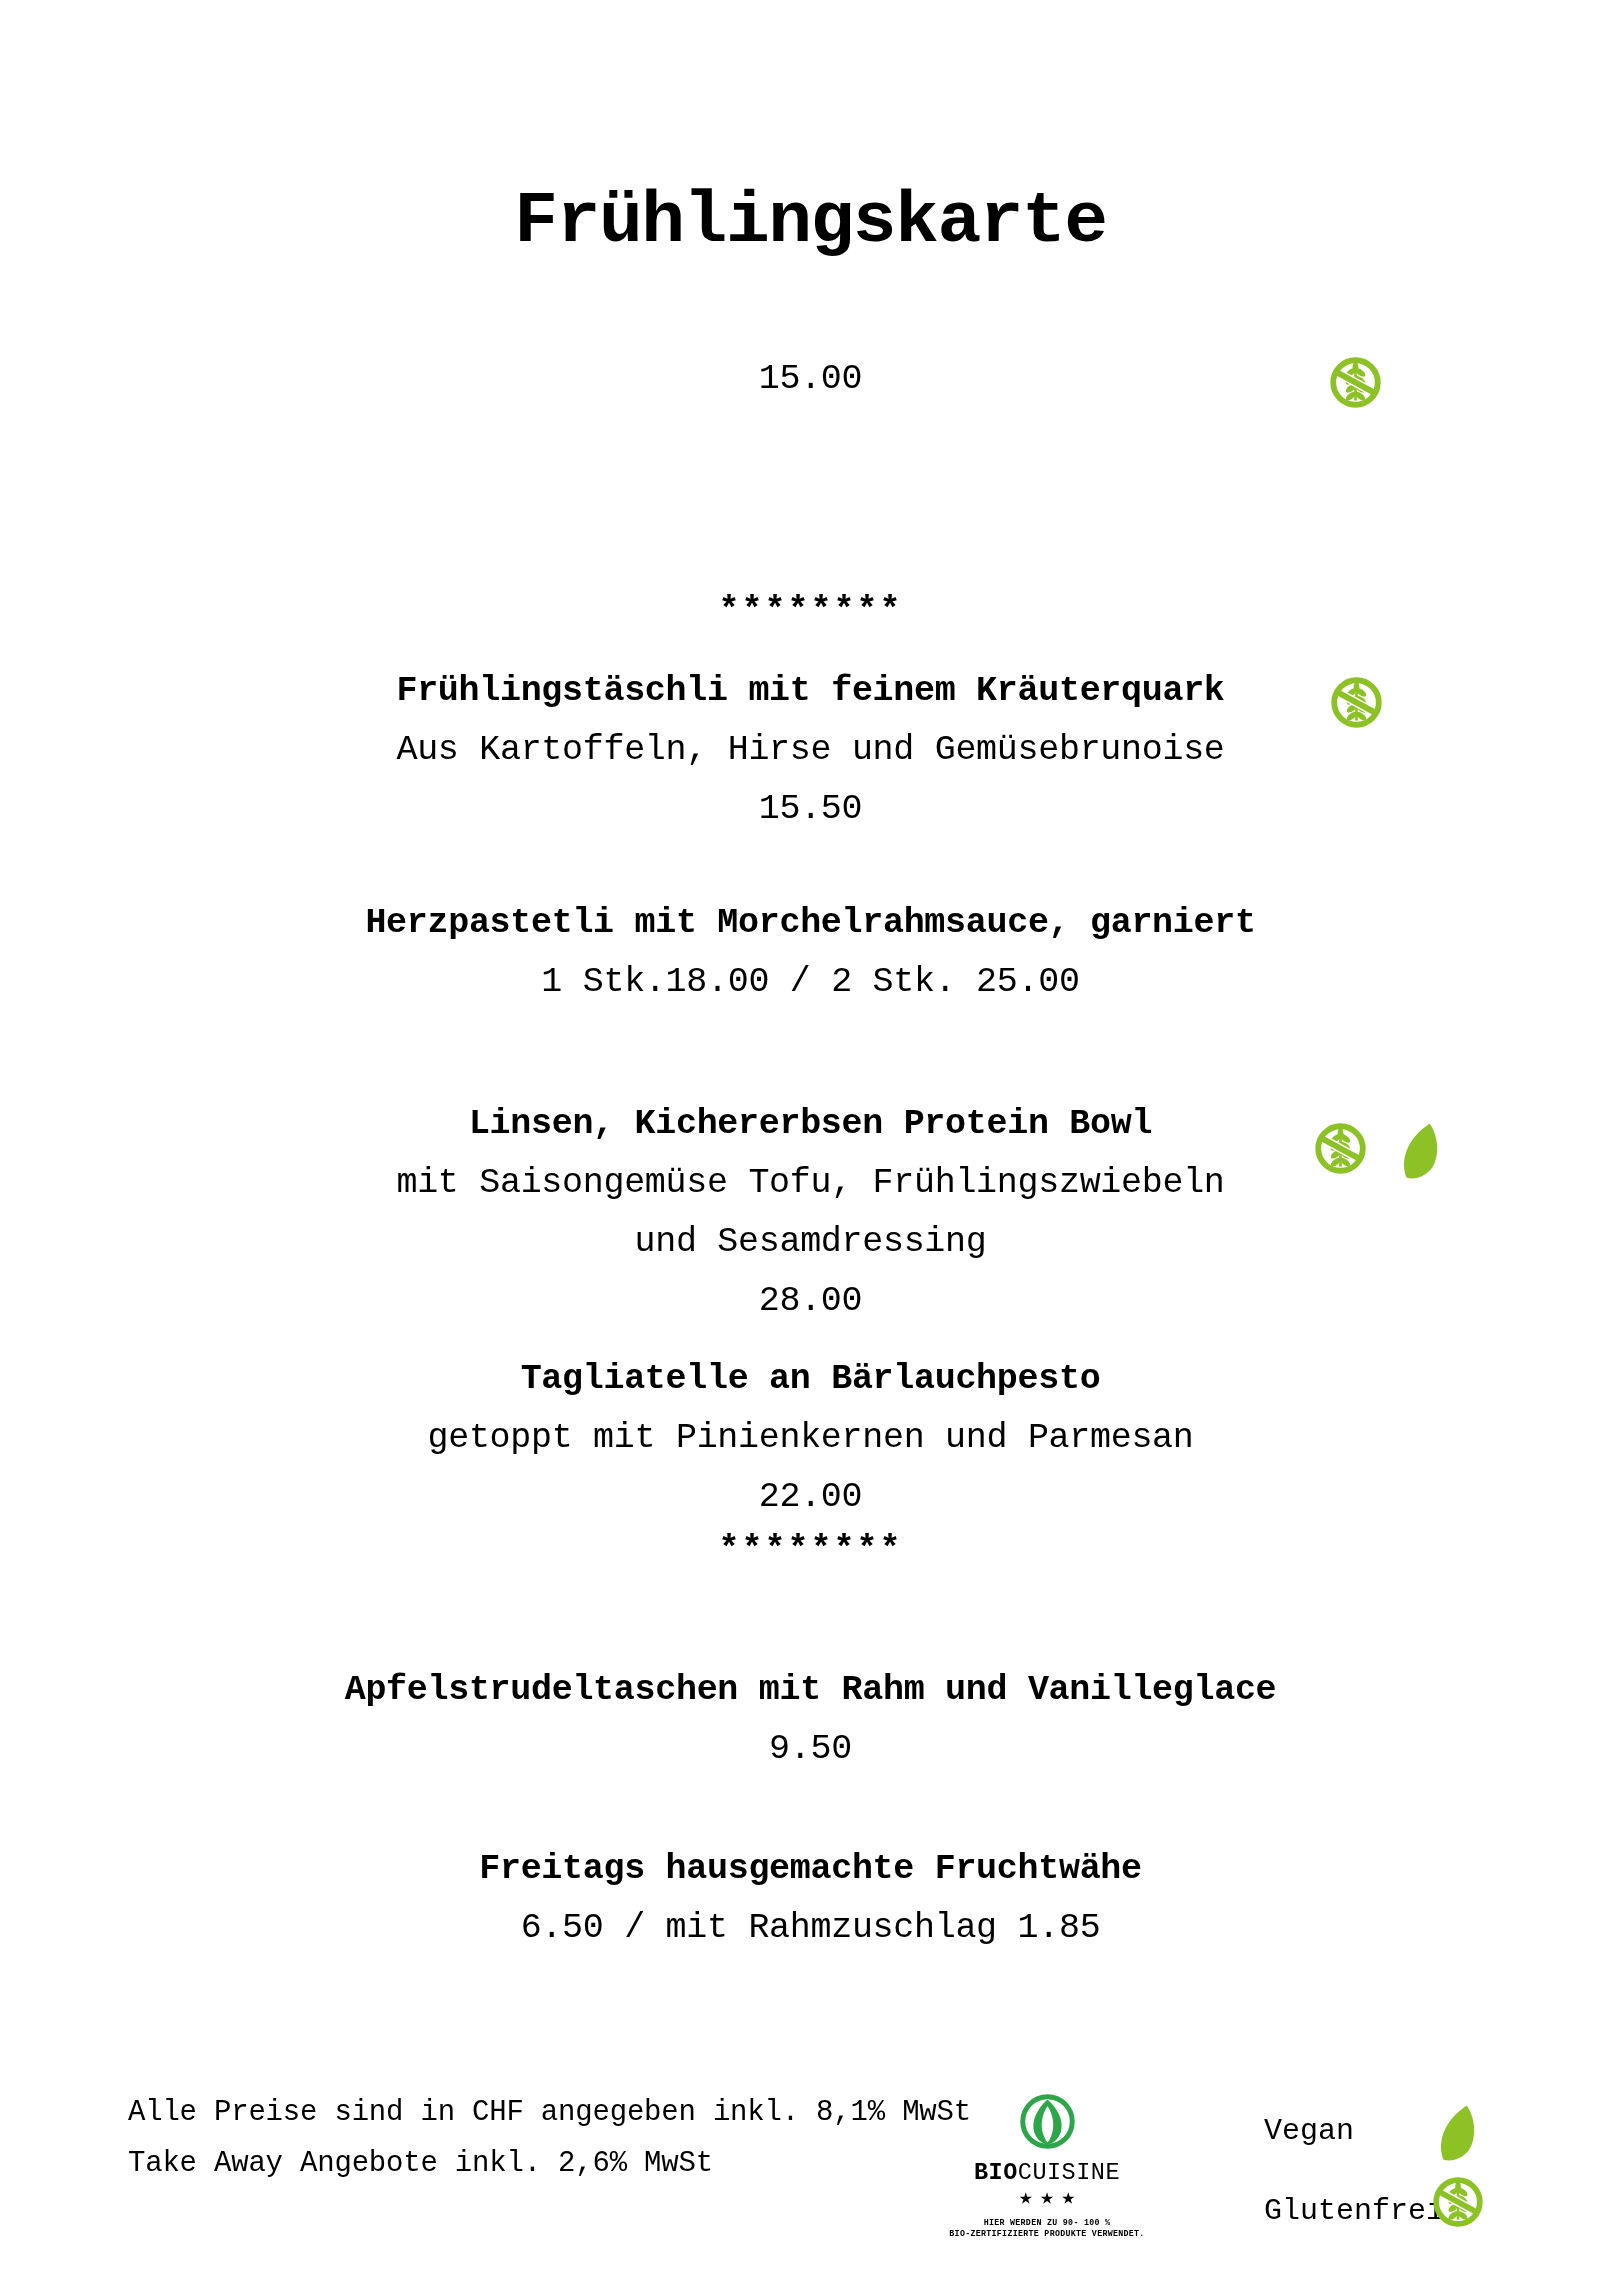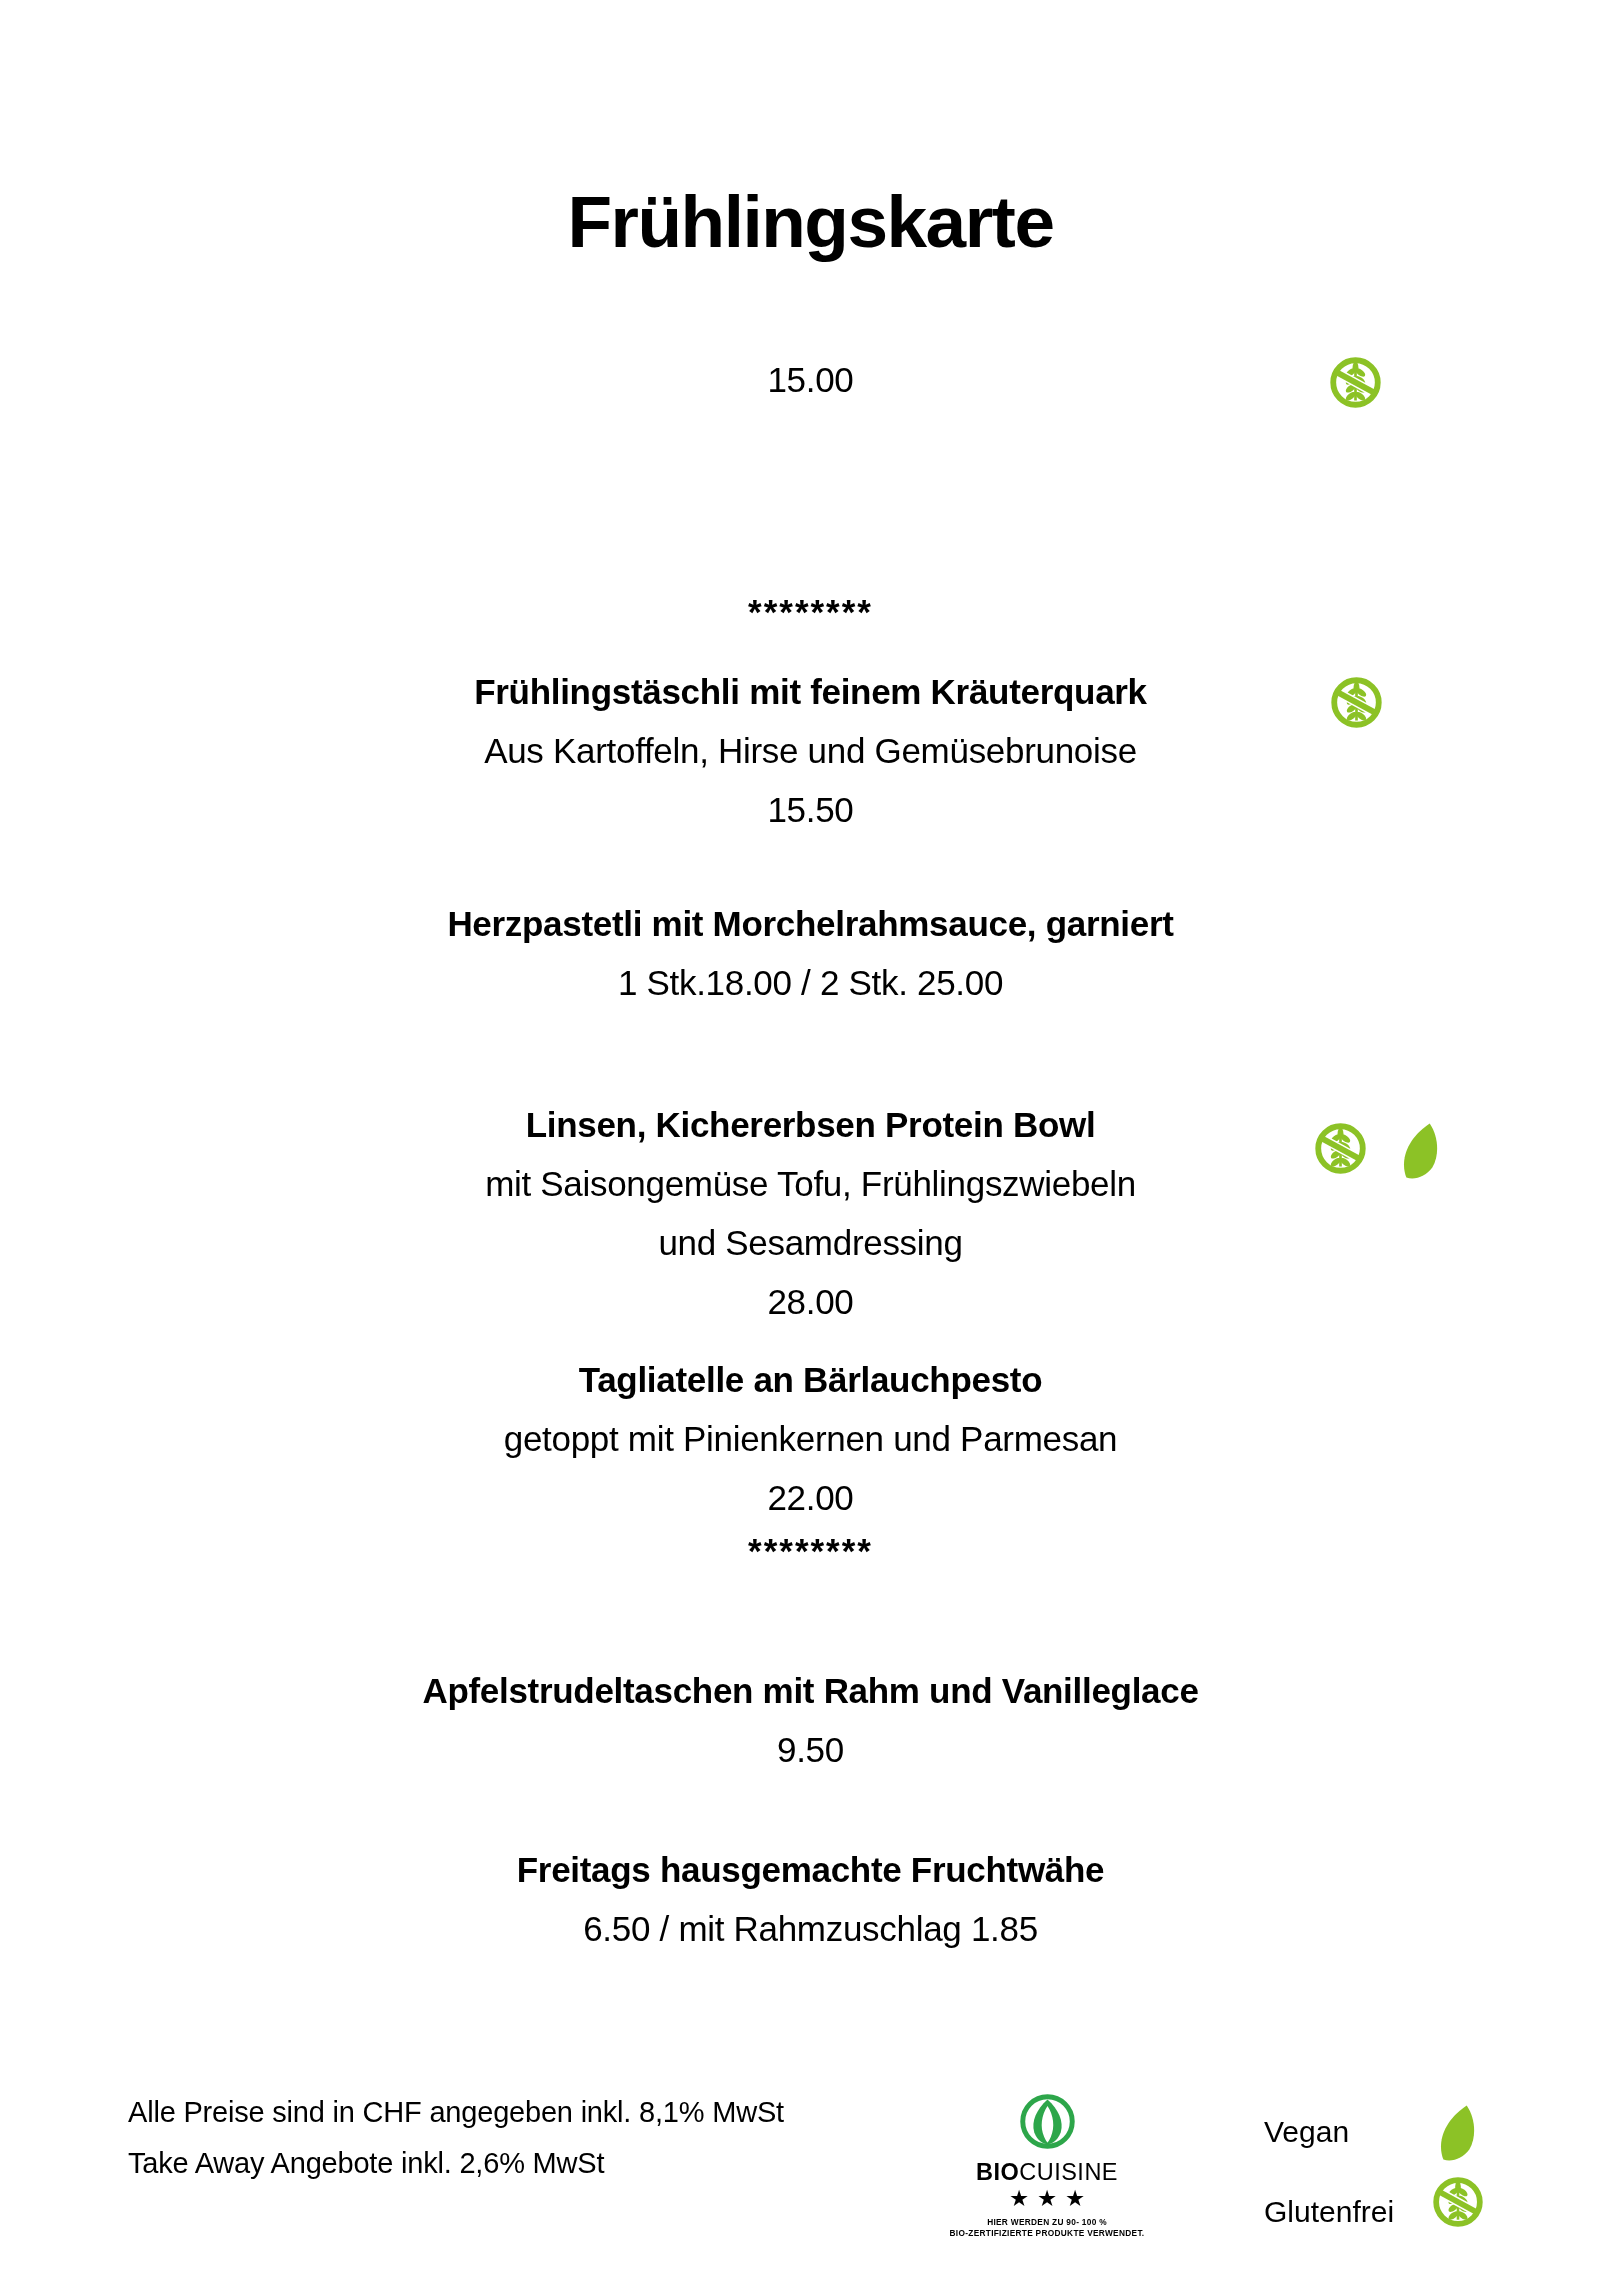--- a/index.html
+++ b/index.html
@@ -1,21 +1,21 @@
 <!DOCTYPE html>
 <html><head>
 <meta charset="utf-8">
 <style>
   html,body { margin:0; padding:0; background:#e8e8e8; }
   .page {
     position:relative;
     width:1621px; height:2293px;
     margin:0 auto;
     background:#ffffff;
-    font-family:Liberation Sans, sans-serif;
+    font-family:Liberation Mono, monospace;
     color:#000;
     overflow:hidden;
   }
   .doc-title {
     position:absolute; top:178px; left:0; width:100%;
     text-align:center;
     font-size:73px; font-weight:700; letter-spacing:-1.5px;
     line-height:88px;
   }
   .menu-block {

